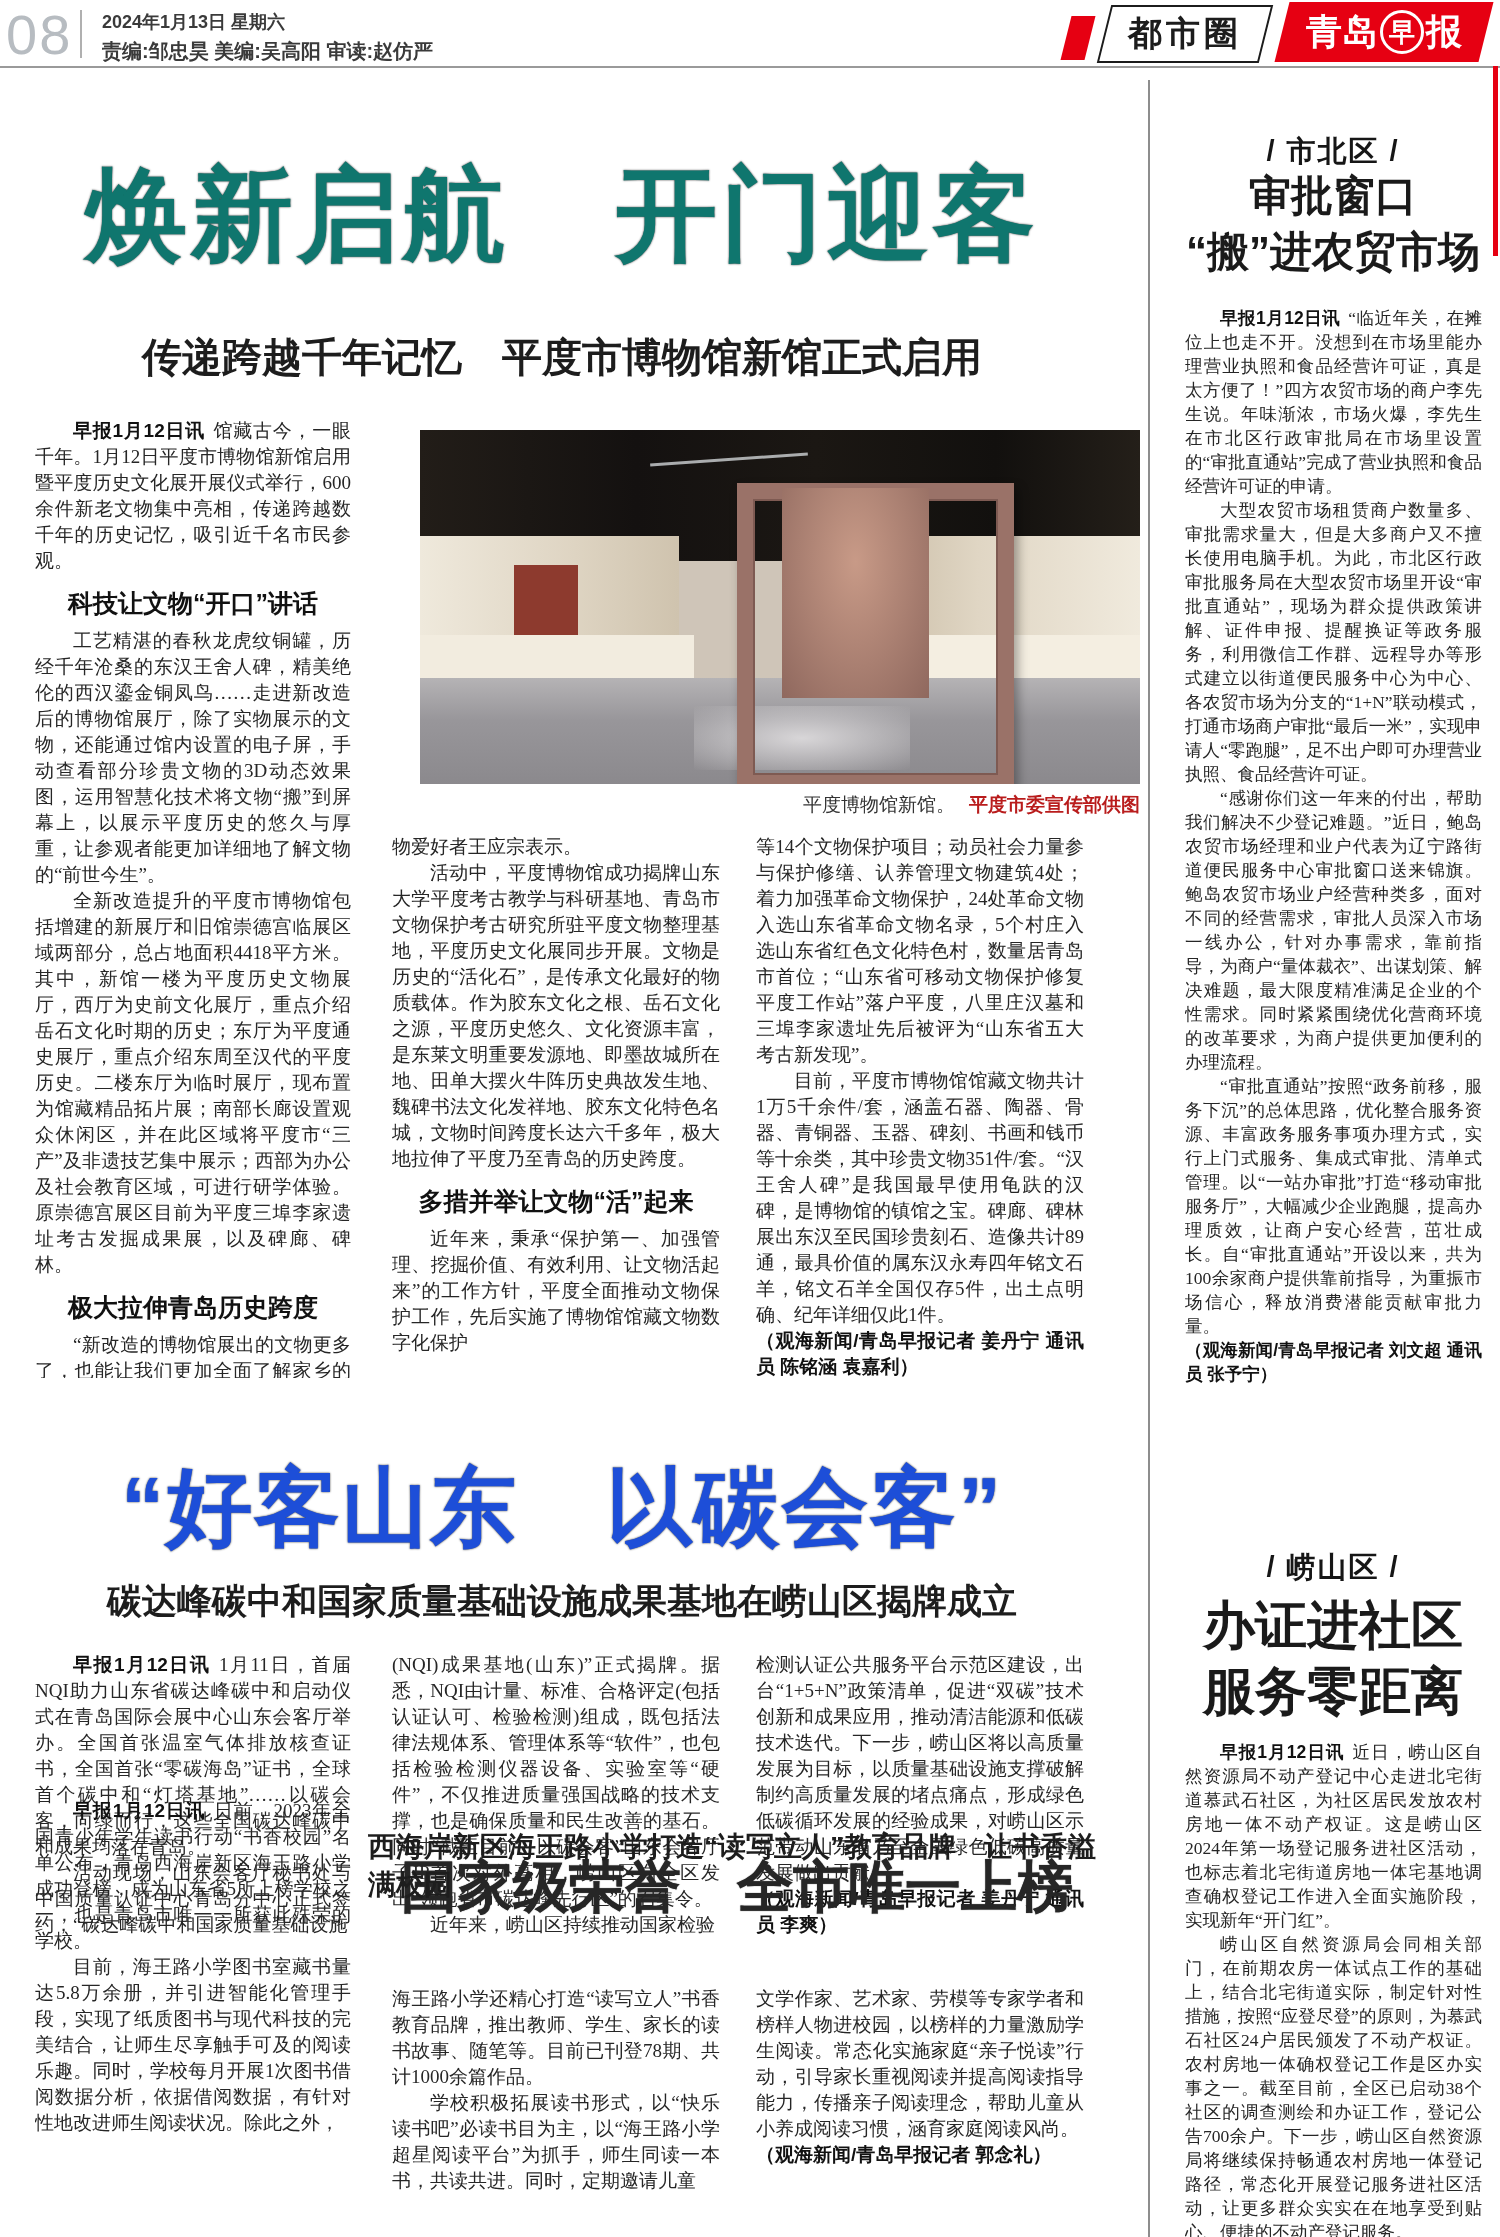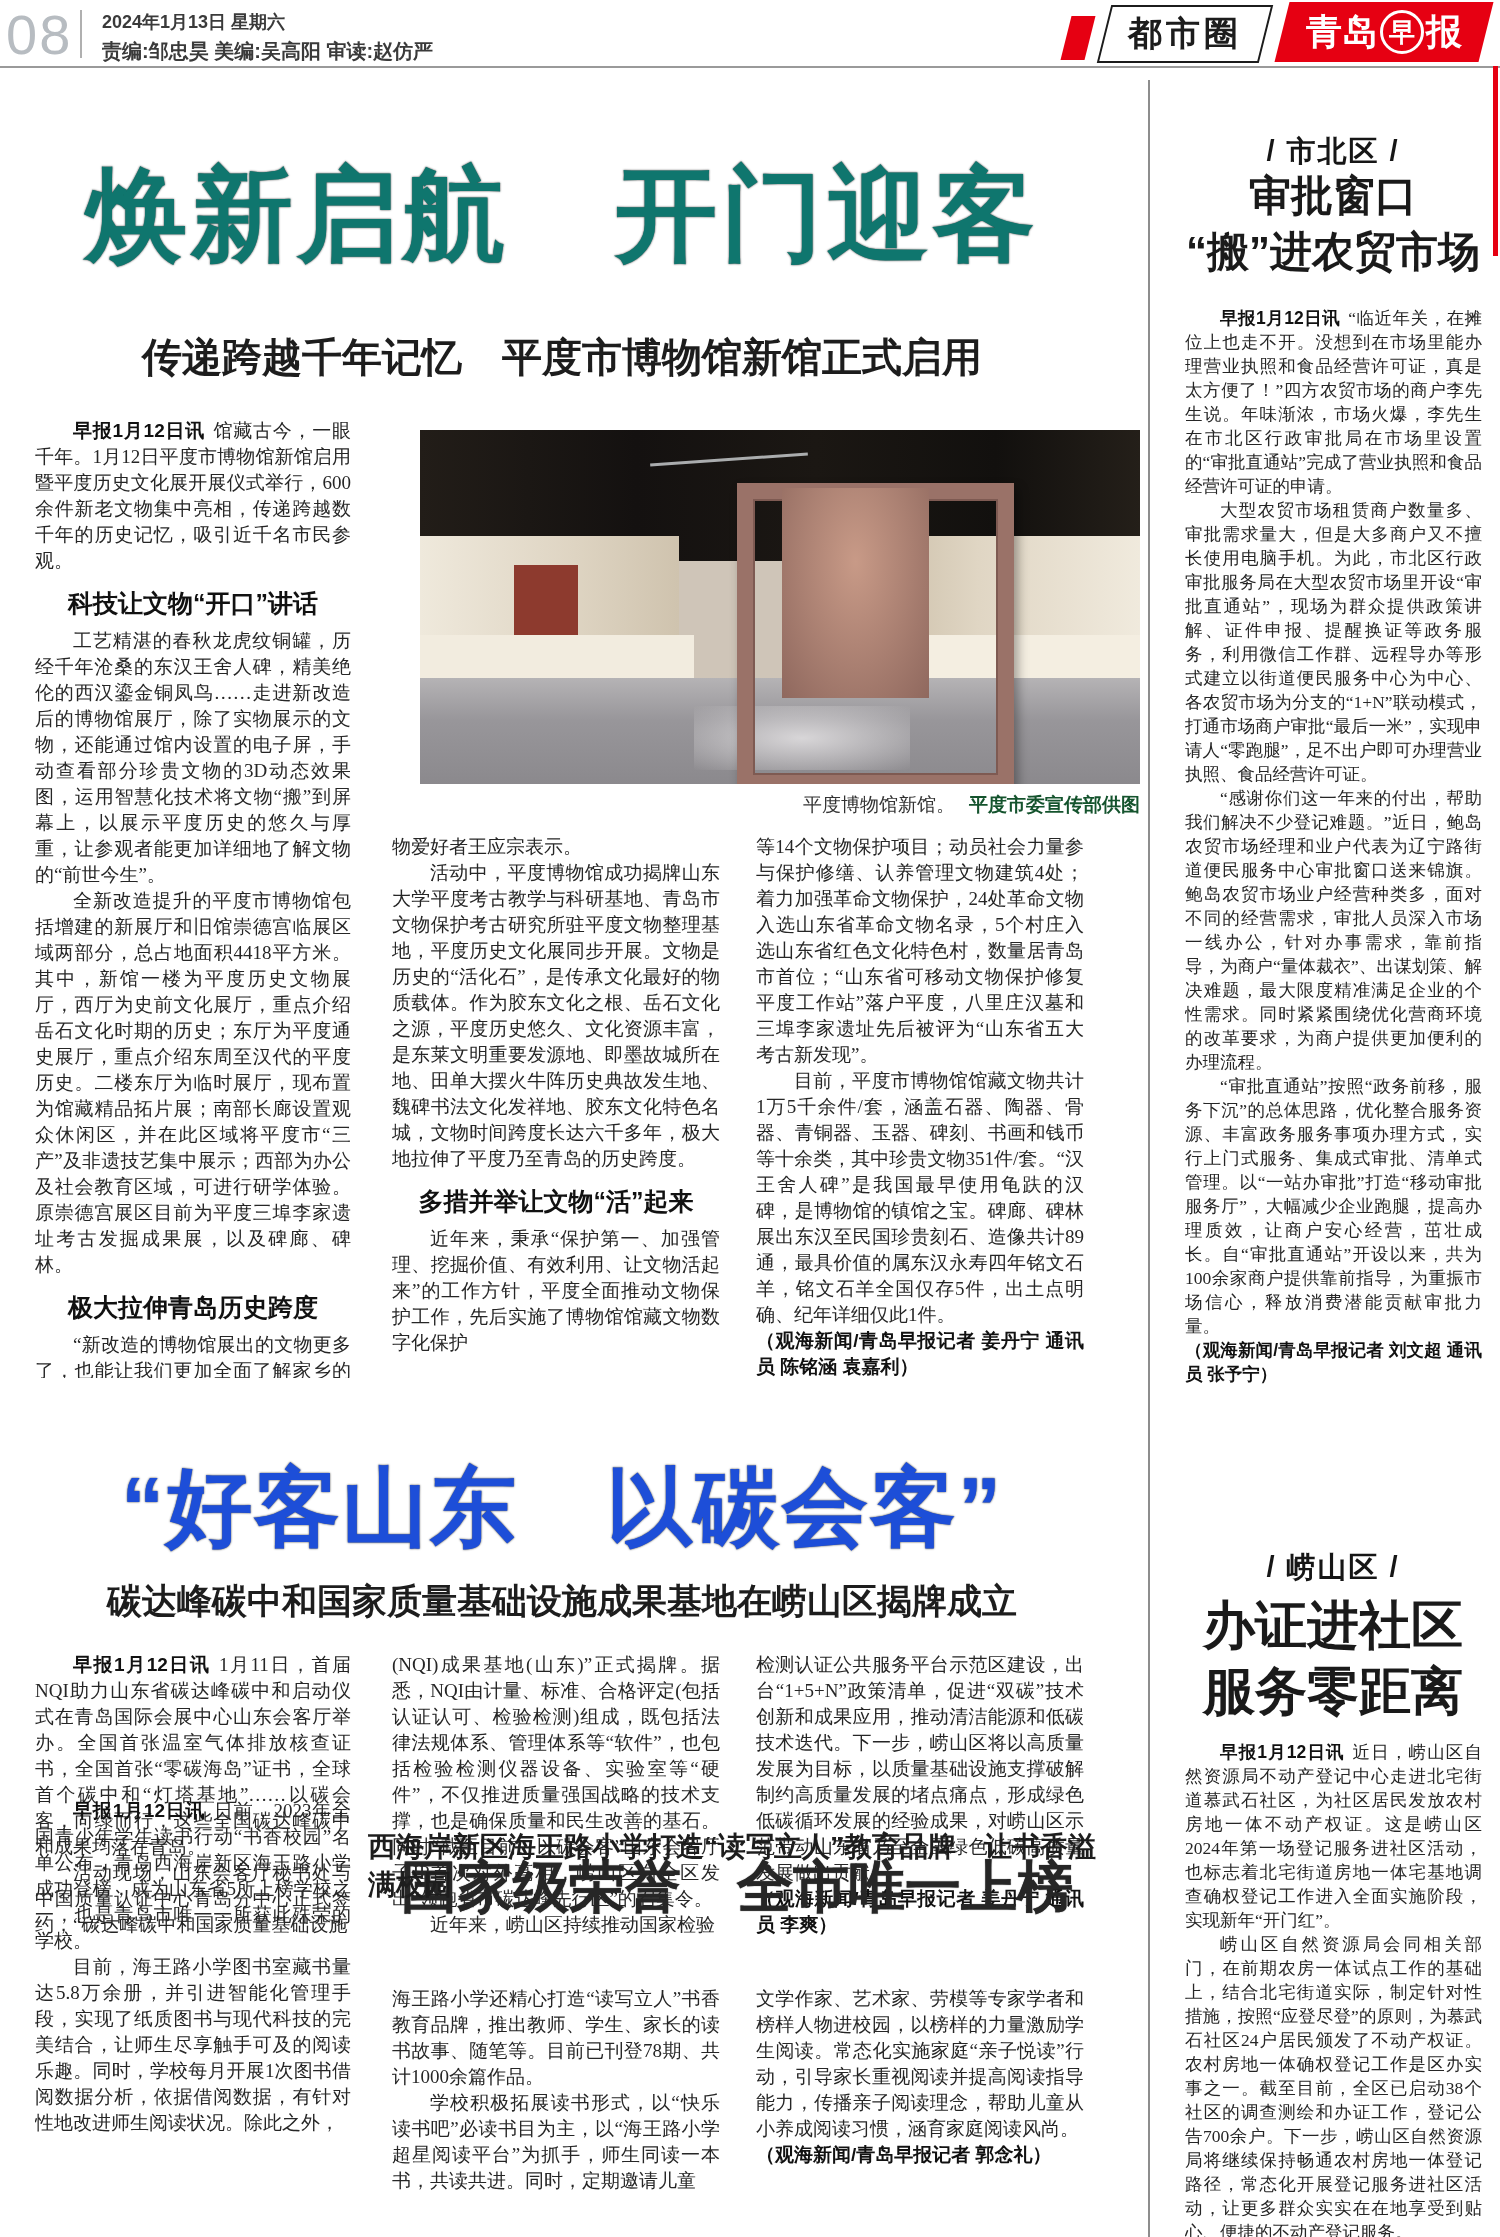--- a/index.html
+++ b/index.html
@@ -76,21 +76,21 @@
   .ph-case-l{position:absolute;left:0;top:58%;width:38%;height:14%;background:#f2ecdf;box-shadow:0 2px 0 #b9ad97;}
   .ph-case-r{position:absolute;right:0;top:58%;width:34%;height:14%;background:#f4eee1;box-shadow:0 2px 0 #bbb09a;}
   .ph-floor{position:absolute;left:0;bottom:0;width:100%;height:30%;
       background:linear-gradient(180deg,#b5b3b5 0%,#98969a 40%,#8b898d 100%);}
   .ph-glow{position:absolute;left:38%;bottom:4%;width:30%;height:18%;background:radial-gradient(#d8d6d8,rgba(216,214,216,0));}
   .ph-frame{position:absolute;left:44%;top:15%;width:34%;height:78%;border:16px solid #9a7268;
       box-shadow:inset 0 0 0 2px #7e5a52, 4px 6px 10px rgba(0,0,0,.35);background:transparent;}
   .ph-banner{position:absolute;left:12%;top:-4%;width:60%;height:76%;
       background:radial-gradient(ellipse at 50% 35%,#c89a87 0%,#a97f71 55%,#8f685e 100%);}
   .caption{left:420px;top:792px;width:720px;text-align:right;font-size:19px;color:#333;}
-  .caption b{font-family:"Liberation Sans","DejaVu Sans",sans-serif;color:#14532d;margin-left:14px;}
+  .caption b{font-family:"Liberation Sans","DejaVu Sans",sans-serif;color:#b91c1c;margin-left:14px;}
   
   .sb-tag{left:1185px;width:296px;text-align:center;font-family:"Liberation Sans","DejaVu Sans",sans-serif;
           font-size:29px;font-weight:800;color:#161616;letter-spacing:2px;}
   .sb-head{left:1185px;width:296px;text-align:center;font-family:"Liberation Sans","DejaVu Sans",sans-serif;
            font-weight:800;color:#1a1a1a;}
   .sb1-head{top:168px;font-size:42px;line-height:56px;}
   .sb2-head{top:1592px;font-size:52px;line-height:66px;}
   .sb-body{left:1185px;width:297px;overflow:hidden;font-size:17.5px;line-height:24px;color:#262626;}
   .sb1-body{top:306px;height:1102px;}
   .sb2-body{top:1740px;height:497px;}

